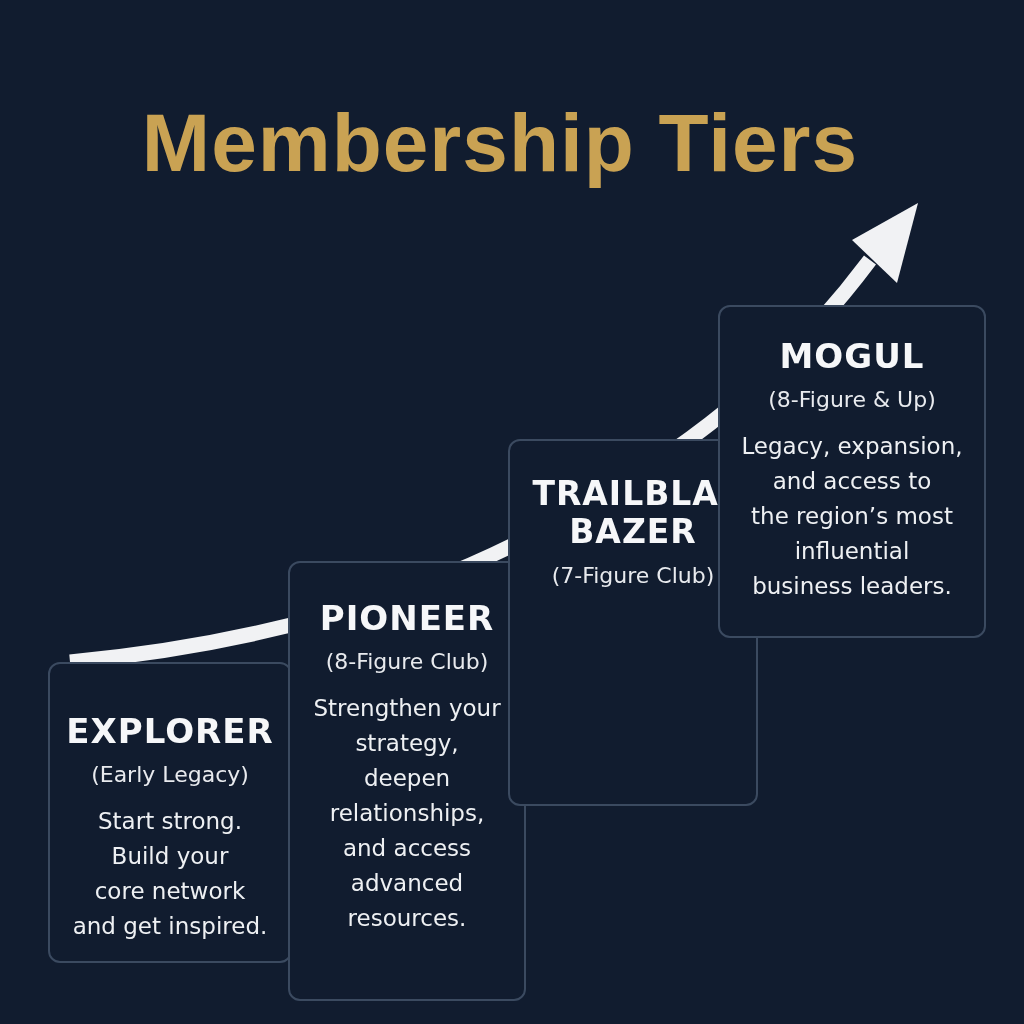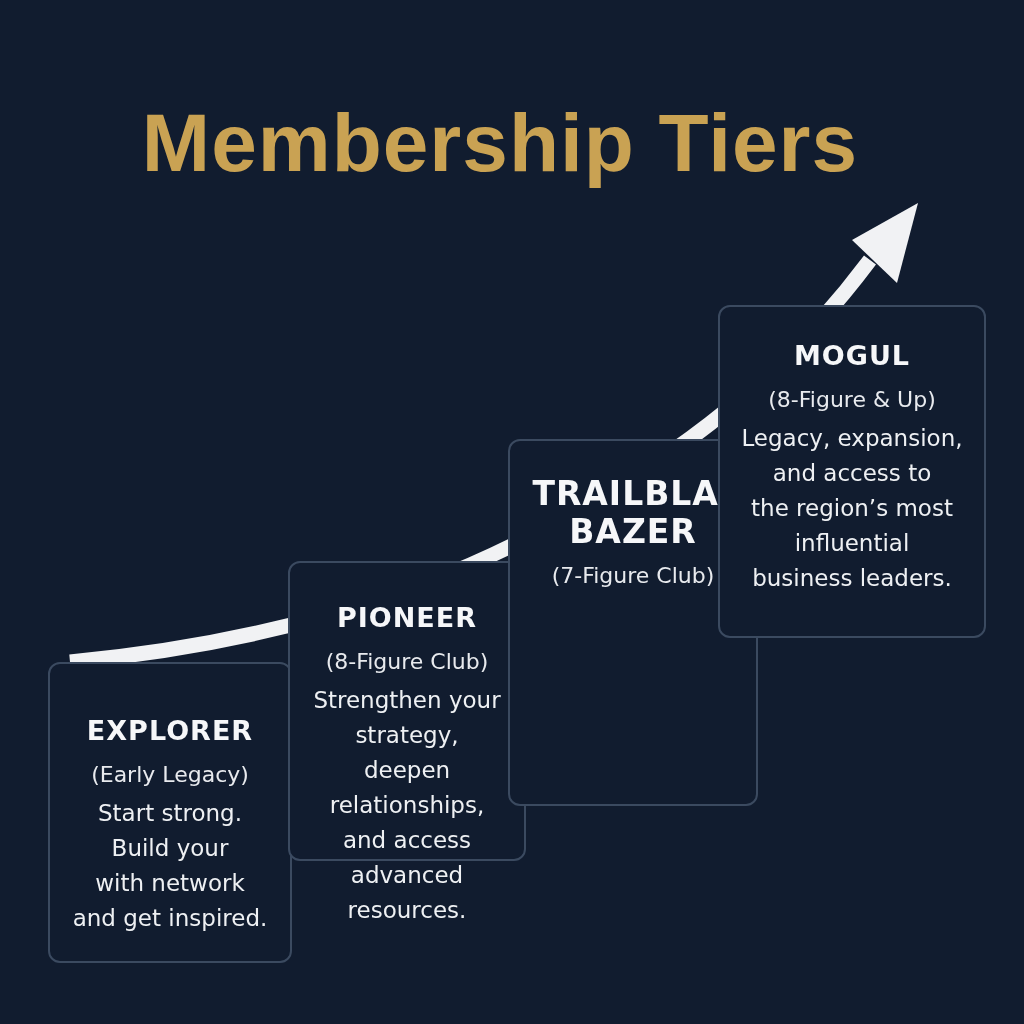--- a/index.html
+++ b/index.html
@@ -22,52 +22,52 @@
     .card {
       position: absolute;
       background: #111c2f;
       border: 2px solid #3b4a60;
       border-radius: 12px;
       box-sizing: border-box;
       text-align: center;
     }
     .card .name {
       font-family: "DejaVu Sans", sans-serif;
-      font-weight: bold; font-size: 27px; line-height: 38px;
+      font-weight: bold; font-size: 34px; line-height: 38px;
       letter-spacing: 1px; color: #f6f7f9;
     }
     .card .sub {
       font-size: 22px; line-height: 30px; color: #e8eaee; margin-top: 10px;
     }
     .card .desc {
-      font-size: 23px; line-height: 35px; color: #eef0f3; margin-top: 6px;
+      font-size: 23px; line-height: 35px; color: #eef0f3; margin-top: 14px;
       white-space: pre-line;
     }
     #card-explorer { left: 48px; top: 662px; width: 244px; height: 301px; padding-top: 48px; }
-    #card-pioneer { left: 288px; top: 561px; width: 238px; height: 300px; padding-top: 36px; }
+    #card-pioneer { left: 288px; top: 561px; width: 238px; height: 440px; padding-top: 36px; }
     #card-trailblazer { left: 508px; top: 439px; width: 250px; height: 367px; padding-top: 34px; }
     #card-mogul { left: 718px; top: 305px; width: 268px; height: 333px; padding-top: 30px; }
     #card-trailblazer .name { font-size: 33px; }
   </style>
 </head>
 <body>
 
 <div class="title">Membership Tiers</div>
 
 <svg class="arrow" width="1024" height="1024">
   <path d="M 70 662 C 250 645, 420 600, 560 520 C 680 455, 780 380, 870 260" fill="none" stroke="#f1f2f4" stroke-width="15" stroke-linecap="butt"></path>
   <polygon points="918,203 852,240 897,283" fill="#f1f2f4"></polygon>
 </svg>
 
 <div class="card" id="card-explorer">
   <div class="name">EXPLORER</div>
   <div class="sub">(Early Legacy)</div>
   <div class="desc">Start strong.
 Build your
-with network
+core network
 and get inspired.</div>
 </div>
 
 <div class="card" id="card-pioneer">
   <div class="name">PIONEER</div>
   <div class="sub">(8-Figure Club)</div>
   <div class="desc">Strengthen your
 strategy,
 deepen
 relationships,

